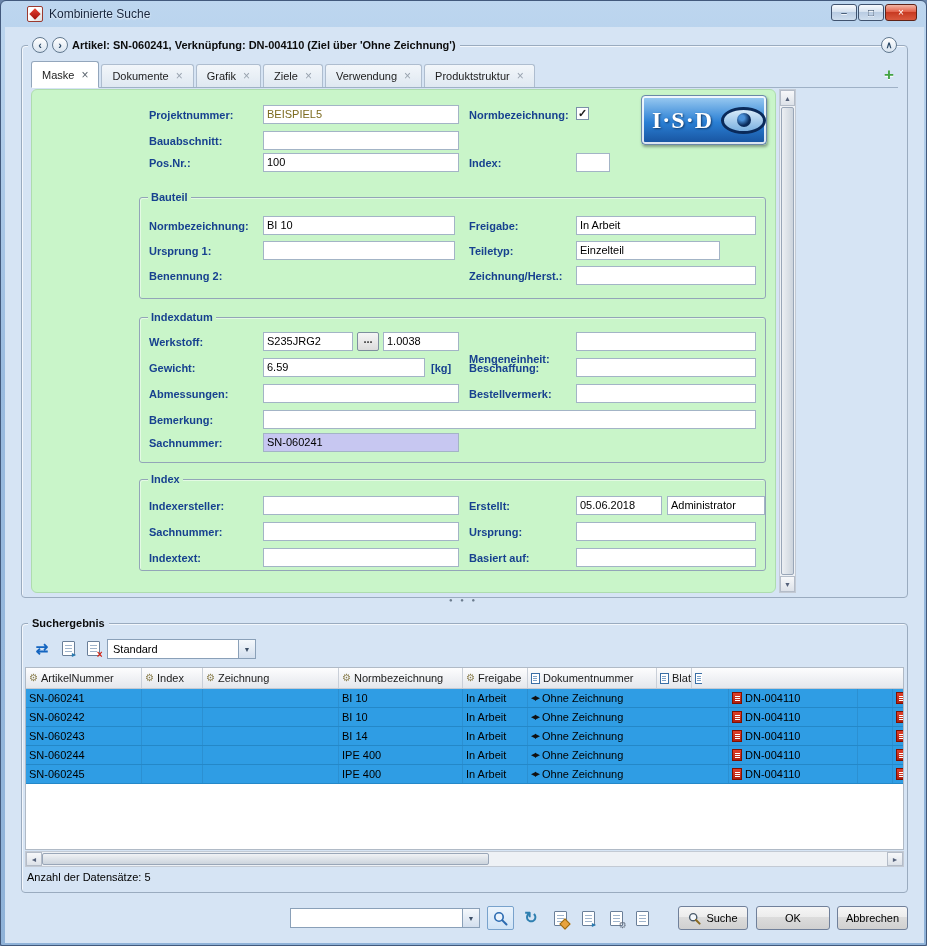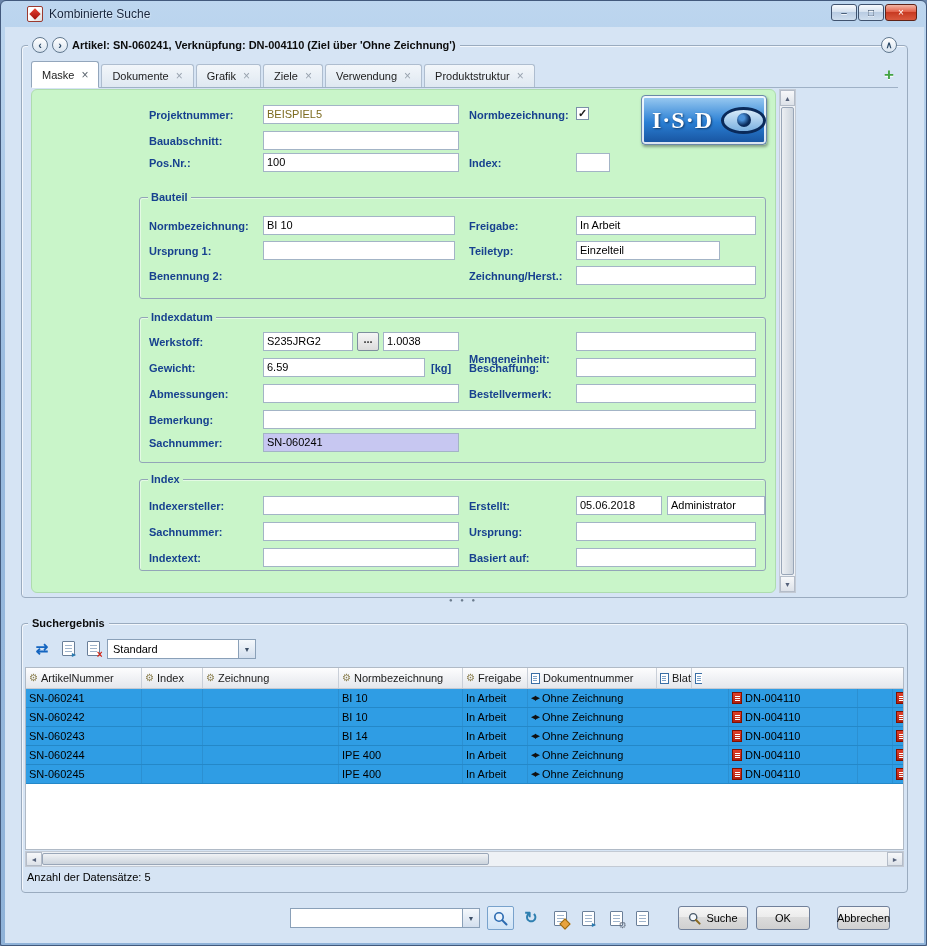--- a/index.html
+++ b/index.html
@@ -391,20 +391,20 @@
   <div class="icon-btn" style="left:629px;top:906px;width:24px;height:22px">
     <span class="mini-doc"></span>
   </div>
   <div class="btn7" style="left:677px;top:905px;width:70px;height:24px">
     <svg width="13" height="13" viewBox="0 0 13 13">
         <circle cx="5.2" cy="5.2" r="3.6" fill="#f4f8fc" stroke="#4a5a6a" stroke-width="1.4"></circle>
         <line x1="8" y1="8" x2="11.6" y2="11.6" stroke="#8a6a20" stroke-width="2" stroke-linecap="round"></line>
       </svg>
     <span>Suche</span>
   </div>
-  <div class="btn7" style="left:755px;top:905px;width:54px;height:24px">
+  <div class="btn7" style="left:755px;top:905px;width:74px;height:24px">
     <span>OK</span>
   </div>
-  <div class="btn7" style="left:836px;top:905px;width:53px;height:24px">
+  <div class="btn7" style="left:836px;top:905px;width:71px;height:24px">
     <span>Abbrechen</span>
   </div>
 
 </div>
 
 </body></html>

